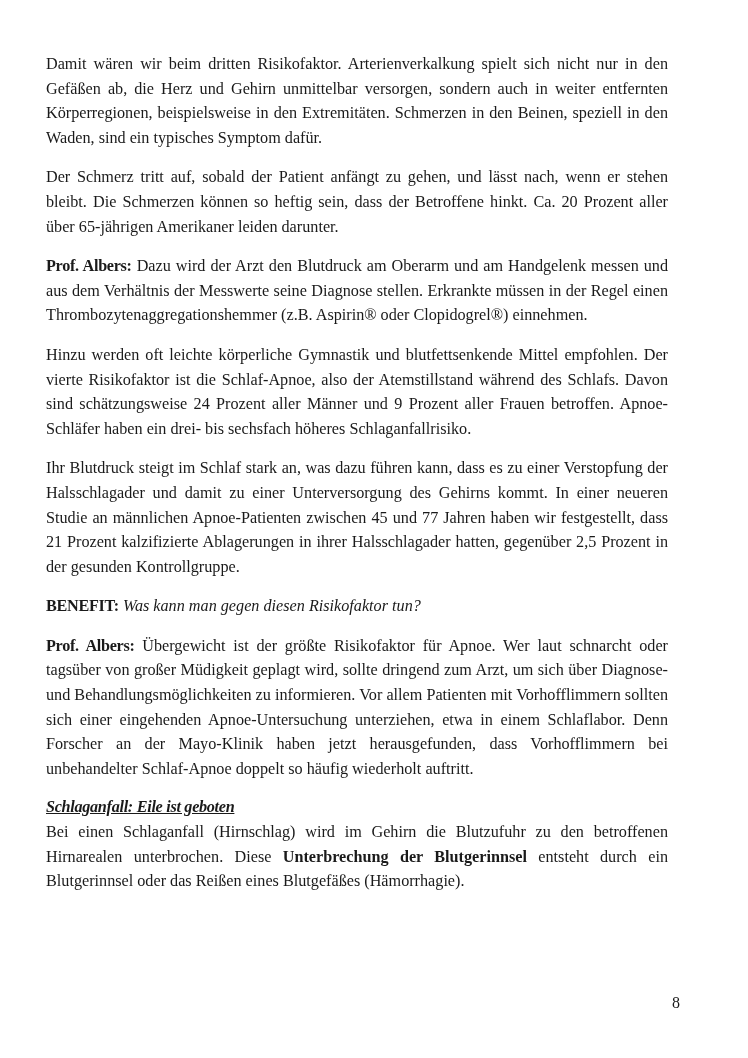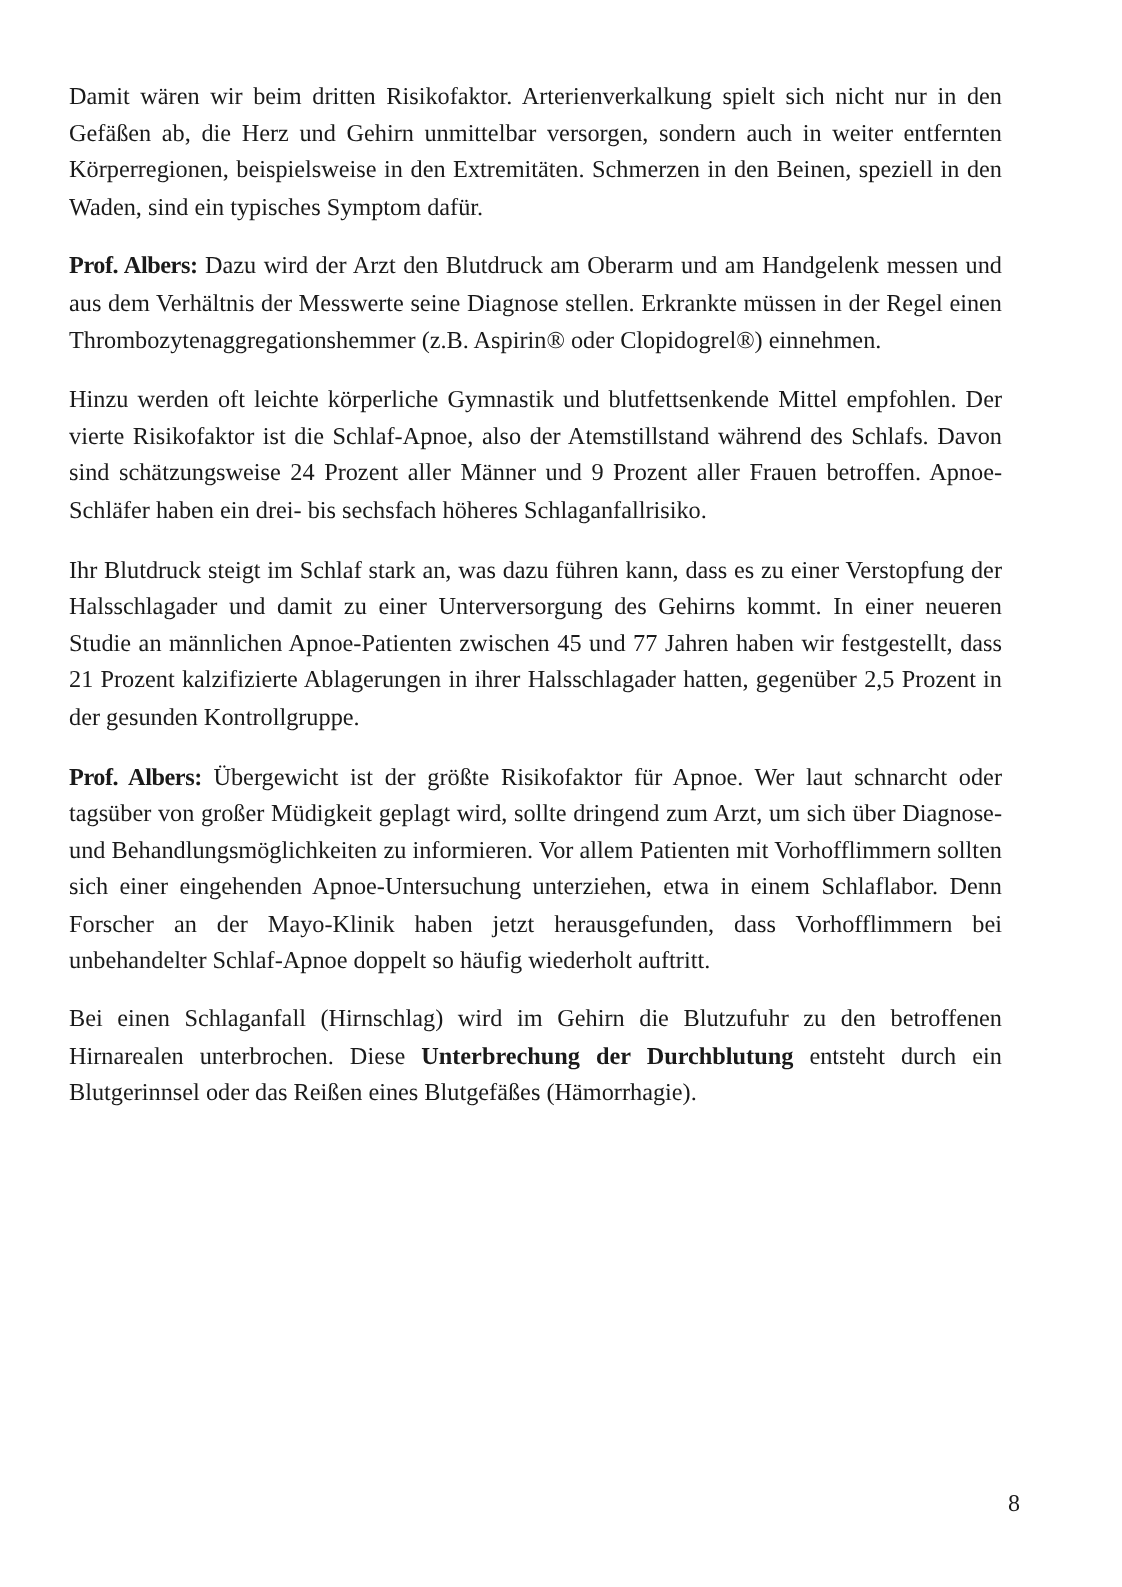--- a/index.html
+++ b/index.html
@@ -20,30 +20,36 @@
     font-family: "Liberation Serif", "DejaVu Serif", serif;
     font-size: 16px; color: #1a1a1a;
   }
   .last-line-left { text-align-last: left; }
 </style>
 </head>
 <body>
 
 <div class="page">
   <p>Damit wären wir beim dritten Risikofaktor. Arterienverkalkung spielt sich nicht nur in den Gefäßen ab, die Herz und Gehirn unmittelbar versorgen, sondern auch in weiter entfernten Körperregionen, beispielsweise in den Extremitäten. Schmerzen in den Beinen, speziell in den Waden, sind ein typisches Symptom dafür.</p>
+  <p>Der Schmerz tritt auf, sobald der Patient anfängt zu gehen, und lässt nach, wenn er stehen bleibt. Die Schmerzen können so heftig sein, dass der Betroffene hinkt. Ca. 20 Prozent aller über 65-jährigen Amerikaner leiden darunter.</p>
   <p>
     <span class="label">Prof. Albers:</span>
     <span>Dazu wird der Arzt den Blutdruck am Oberarm und am Handgelenk messen und aus dem Verhältnis der Messwerte seine Diagnose stellen. Erkrankte müssen in der Regel einen Thrombozytenaggregationshemmer (z.B. Aspirin® oder Clopidogrel®) einnehmen.</span>
   </p>
   <p>Hinzu werden oft leichte körperliche Gymnastik und blutfettsenkende Mittel empfohlen. Der vierte Risikofaktor ist die Schlaf-Apnoe, also der Atemstillstand während des Schlafs. Davon sind schätzungsweise 24 Prozent aller Männer und 9 Prozent aller Frauen betroffen. Apnoe-Schläfer haben ein drei- bis sechsfach höheres Schlaganfallrisiko.</p>
   <p>Ihr Blutdruck steigt im Schlaf stark an, was dazu führen kann, dass es zu einer Verstopfung der Halsschlagader und damit zu einer Unterversorgung des Gehirns kommt. In einer neueren Studie an männlichen Apnoe-Patienten zwischen 45 und 77 Jahren haben wir festgestellt, dass 21 Prozent kalzifizierte Ablagerungen in ihrer Halsschlagader hatten, gegenüber 2,5 Prozent in der gesunden Kontrollgruppe.</p>
   <p>
+    <span class="label">BENEFIT:</span>
+    <span class="q">Was kann man gegen diesen Risikofaktor tun?</span>
+  </p>
+  <p>
     <span class="label">Prof. Albers:</span>
     <span>Übergewicht ist der größte Risikofaktor für Apnoe. Wer laut schnarcht oder tagsüber von großer Müdigkeit geplagt wird, sollte dringend zum Arzt, um sich über Diagnose- und Behandlungsmöglichkeiten zu informieren. Vor allem Patienten mit Vorhofflimmern sollten sich einer eingehenden Apnoe-Untersuchung unterziehen, etwa in einem Schlaflabor. Denn Forscher an der Mayo-Klinik haben jetzt herausgefunden, dass Vorhofflimmern bei unbehandelter Schlaf-Apnoe doppelt so häufig wiederholt auftritt.</span>
   </p>
   <div class="section" style="margin-top:-1px;">
+    <div class="heading">Schlaganfall: Eile ist geboten</div>
     <p class="body-first">
-      <span>Bei einen Schlaganfall (Hirnschlag) wird im Gehirn die Blutzufuhr zu den betroffenen Hirnarealen unterbrochen. Diese </span><span class="strong">Unterbrechung der Durchblutung</span><span> entsteht durch ein Blutgerinnsel oder das Reißen eines Blutgefäßes (Hämorrhagie).</span>
+      <span>Bei einen Schlaganfall (Hirnschlag) wird im Gehirn die Blutzufuhr zu den betroffenen Hirnarealen unterbrochen. Diese </span><span class="strong">Unterbrechung der Blutgerinnsel</span><span> entsteht durch ein Blutgerinnsel oder das Reißen eines Blutgefäßes (Hämorrhagie).</span>
     </p>
   </div>
 </div>
 
 <div class="page-number">8</div>
 
 </body></html>

